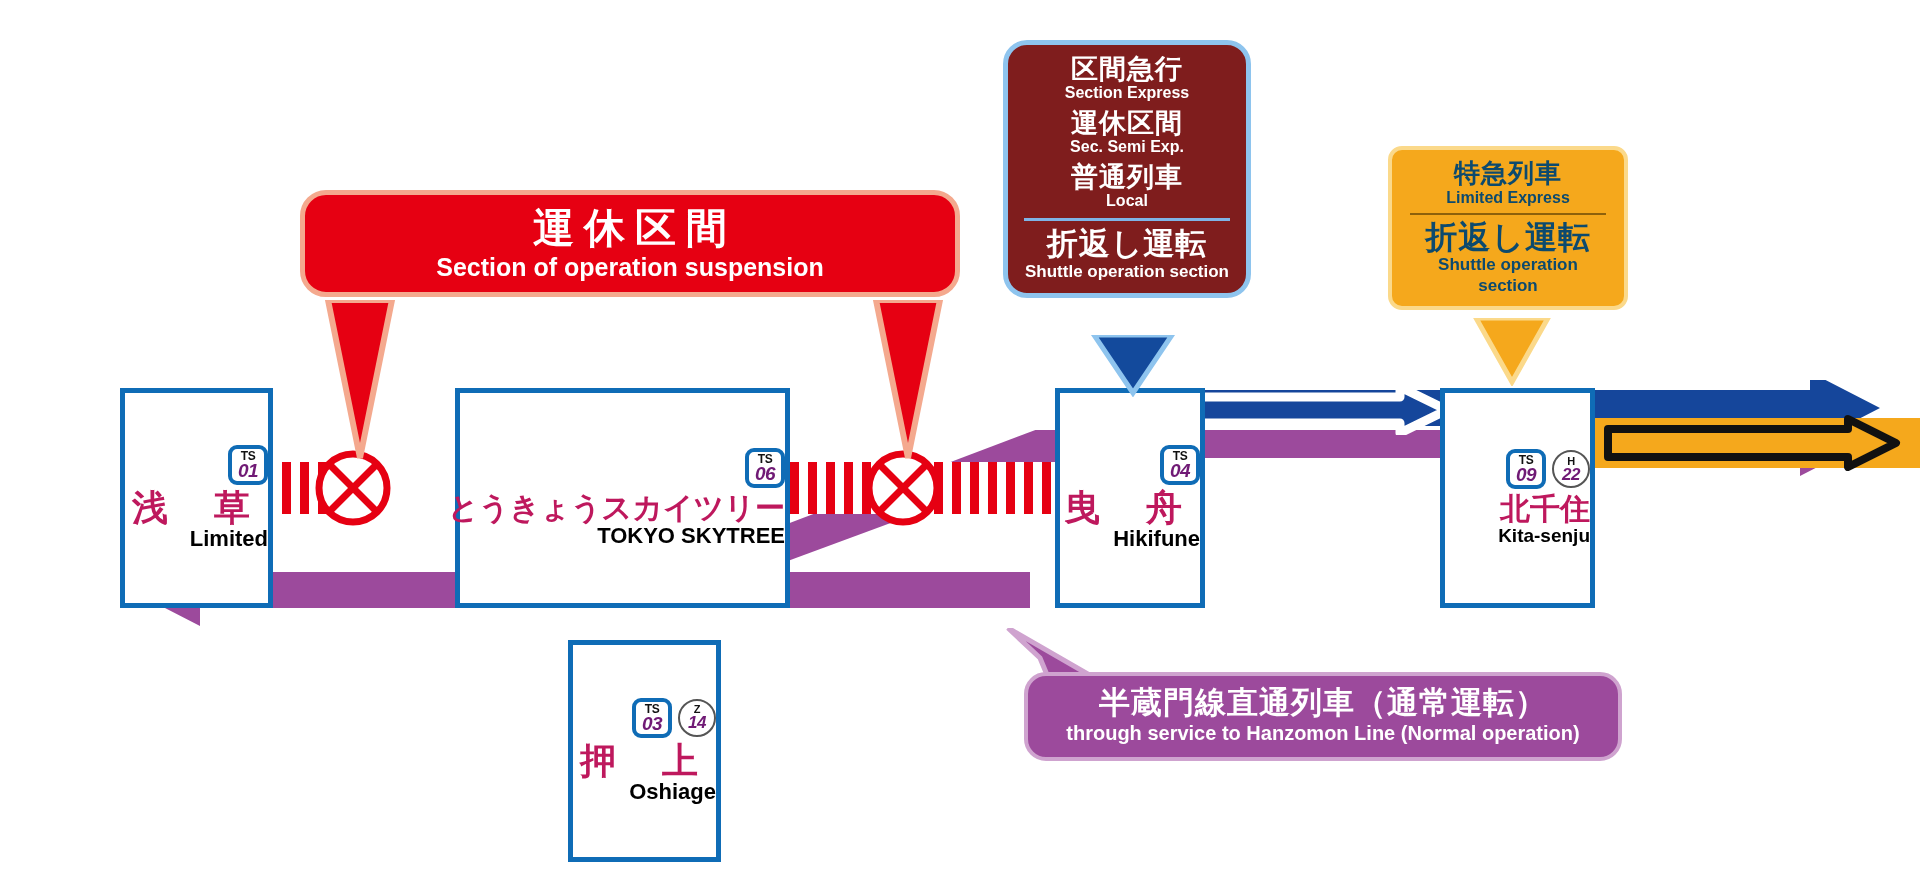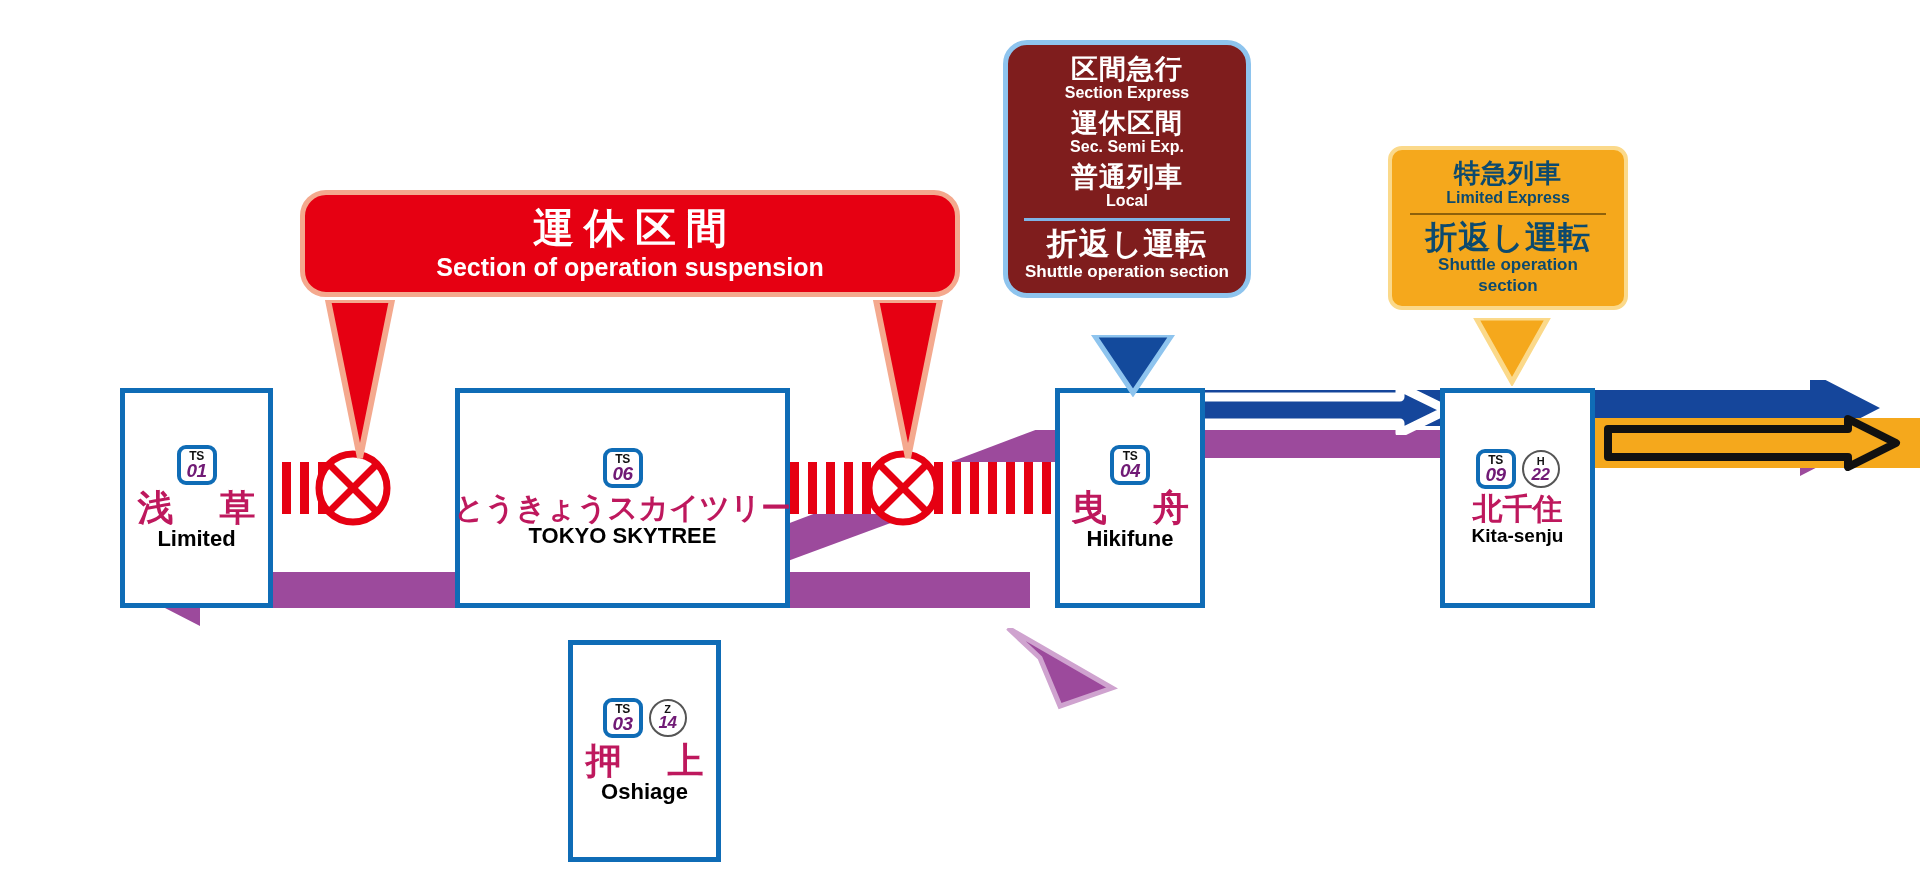--- a/index.html
+++ b/index.html
@@ -22,21 +22,21 @@
   .abs { position: absolute; }
 
   
   .station {
     position: absolute;
     background: #ffffff;
     border: 5px solid #0f6cb6;
     box-sizing: border-box;
     display: flex;
     flex-direction: column;
-    align-items: center;
+    align-items: flex-end;
     justify-content: center;
     z-index: 40;
   }
   .badge-row {
     display: flex;
     align-items: center;
     justify-content: center;
     gap: 6px;
     margin-bottom: 4px;
   }
@@ -352,17 +352,23 @@
       <div class="en">Limited Express</div>
       <div class="divider"></div>
       <div class="ja-big">折返し運転</div>
       <div class="en-big">Shuttle operation section</div>
     </div>
   </div>
   <svg class="abs" style="left:1472px; top:318px; width:80px; height:68px; z-index:55;" viewBox="0 0 80 68">
     <path d="M 4 0 L 76 0 L 40 64 Z" fill="#f5a81c" stroke="#fbd98a" stroke-width="5"></path>
   </svg>
 
+  <div class="callout" id="hanzomon-callout" style="left:1024px; top:672px; width:598px;">
+    <div class="body">
+      <div class="ja">半蔵門線直通列車（通常運転）</div>
+      <div class="en">through service to Hanzomon Line (Normal operation)</div>
+    </div>
+  </div>
   <svg class="abs" style="left:1000px; top:628px; width:120px; height:90px; z-index:55;" viewBox="0 0 120 90">
     <path d="M 8 0 L 112 60 L 60 78 L 40 30 Z" fill="#9c4a9c" stroke="#cfa3cf" stroke-width="5"></path>
   </svg>
 
 </div>
 
 </body></html>

